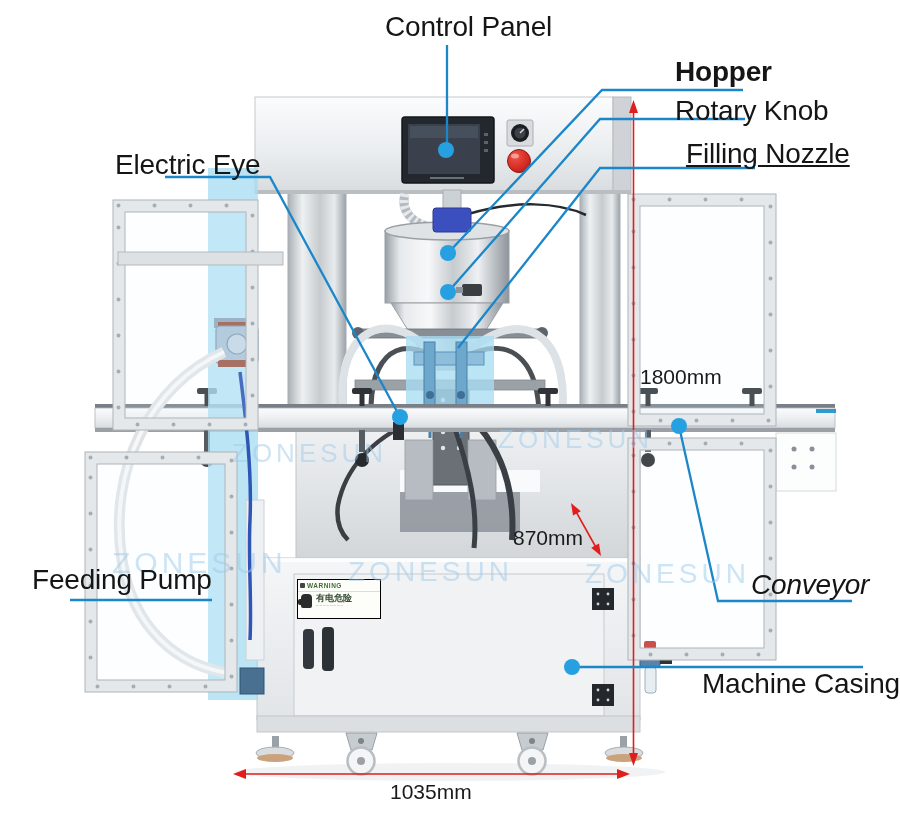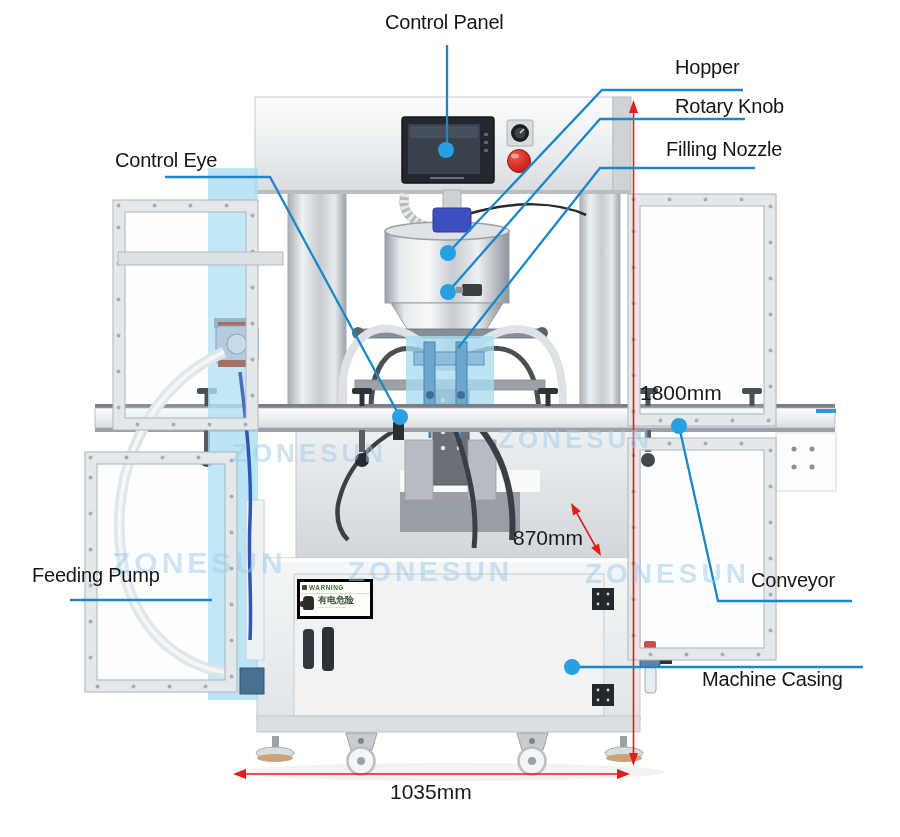--- a/index.html
+++ b/index.html
@@ -8,40 +8,40 @@
     --dim:#e11d1d;
     --highlight:#a8ddf2;
   }
   html,body{margin:0;padding:0;background:#ffffff;}
   #stage{
     position:relative;width:900px;height:837px;background:#ffffff;overflow:hidden;
     font-family:"Liberation Sans", sans-serif;
   }
   #machine-svg{position:absolute;left:0;top:0;}
   .label{
-    position:absolute;color:#151515;font-size:20px;line-height:1.05;
+    position:absolute;color:#151515;font-size:28px;line-height:1.05;
     letter-spacing:-0.2px;white-space:nowrap;z-index:6;text-align:center;
   }
   .dim-label{
     position:absolute;color:#1a1a1a;font-size:21px;line-height:1.05;
     white-space:nowrap;z-index:6;
   }
   .wm{
-    position:absolute;color:rgba(158,202,234,0.5);font-weight:700;
+    position:absolute;color:rgba(158,202,234,0.5);font-weight:400;
     letter-spacing:4px;z-index:4;white-space:nowrap;
   }
   .callout-line{fill:none;stroke:var(--callout);stroke-width:2.3;}
   .callout-dot{fill:var(--dot);}
   .dim-line{fill:none;stroke:var(--dim);stroke-width:1.6;}
   .dim-arrow{fill:var(--dim);}
   .band{fill:var(--highlight);opacity:0.78;}
   
   #sticker{
-    position:absolute;left:297px;top:579px;width:76px;height:40px;z-index:3;
-    background:#fdfdf9;border:3px solid #000000;box-sizing:border-box;
+    position:absolute;left:297px;top:579px;width:84px;height:40px;z-index:3;
+    background:#fdfdf9;border:1px solid #000000;box-sizing:border-box;
     font-family:"Liberation Sans", sans-serif;overflow:hidden;
   }
   #sticker .head{
     display:flex;align-items:center;gap:2px;height:11px;border-bottom:1px solid #ddddd2;
     padding:0 2px;font-size:6.5px;color:#3f6d35;font-weight:700;letter-spacing:.5px;
   }
   #sticker .head .mark{width:5px;height:5px;background:#444;border-radius:1px;}
   #sticker .bodyrow{display:flex;align-items:center;gap:4px;padding:2px 3px;}
   #sticker .hand{
     width:11px;height:14px;background:#2c2c2c;border-radius:4px 4px 2px 2px;
@@ -377,25 +377,25 @@
     <div class="bodyrow">
       <span class="hand"></span>
       <span>
         <div class="zh">有电危险</div>
         <div class="sub">––––––––</div>
       </span>
     </div>
   </div>
 
   <div class="label" style="left:385px;top:12px;">Control Panel</div>
-  <div class="label" style="left:675px;top:57px;">Hopper</div>
+  <div class="label" style="left:675px;top:57px;font-weight:bold;">Hopper</div>
   <div class="label" style="left:675px;top:96px;">Rotary Knob</div>
-  <div class="label" style="left:666px;top:139px;">Filling Nozzle</div>
-  <div class="label" style="left:115px;top:150px;">Control Eye</div>
+  <div class="label" style="left:686px;top:139px;text-decoration:underline;">Filling Nozzle</div>
+  <div class="label" style="left:115px;top:150px;">Electric Eye</div>
   <div class="label" style="left:32px;top:565px;">Feeding Pump</div>
-  <div class="label" style="left:751px;top:570px;">Conveyor</div>
+  <div class="label" style="left:751px;top:570px;font-style:italic;">Conveyor</div>
   <div class="label" style="left:702px;top:669px;">Machine Casing</div>
 
-  <div class="dim-label" style="left:640px;top:366px;margin-top:16px;">1800mm</div>
+  <div class="dim-label" style="left:640px;top:366px;">1800mm</div>
   <div class="dim-label" style="left:513px;top:527px;">870mm</div>
   <div class="dim-label" style="left:390px;top:781px;">1035mm</div>
 
 </div>
 
 </body></html>

